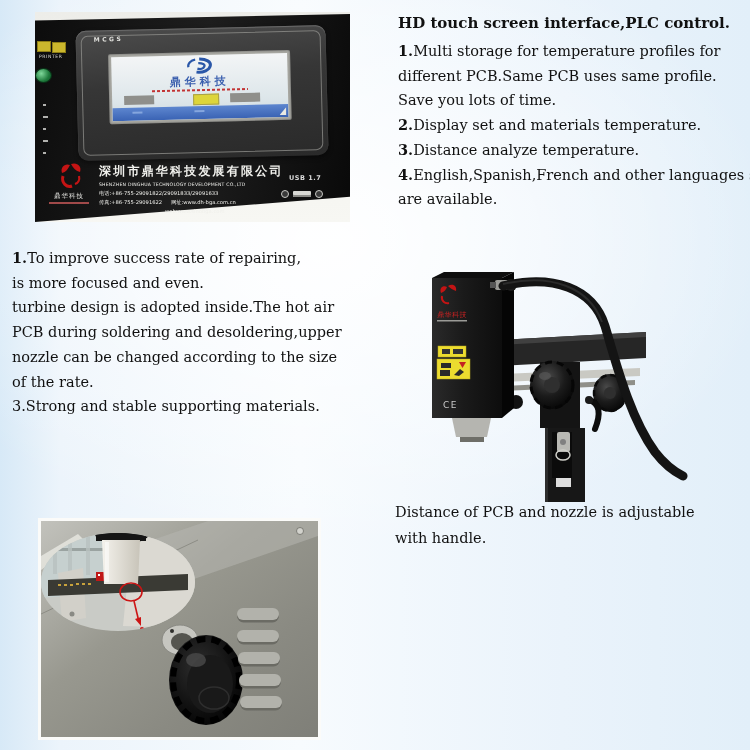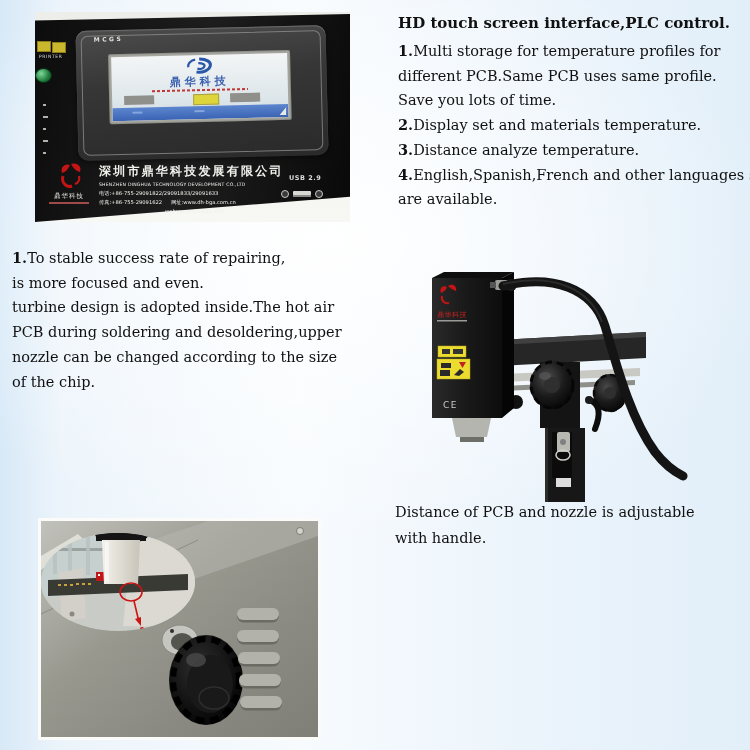--- a/index.html
+++ b/index.html
@@ -81,26 +81,27 @@
   <div class="tline"><b>1.</b><span>Multi storage for temperature profiles for</span></div>
   <div class="tline"><b></b><span>different PCB.Same PCB uses same profile.</span></div>
   <div class="tline"><b></b><span>Save you lots of time.</span></div>
   <div class="tline"><b>2.</b><span>Display set and materials temperature.</span></div>
   <div class="tline"><b>3.</b><span>Distance analyze temperature.</span></div>
   <div class="tline"><b>4.</b><span>English,Spanish,French and other languages systems</span></div>
   <div class="tline"><b></b><span>are available.</span></div>
 </div>
 
 <div id="heater-block" class="tblock">
-  <div class="tline"><b>1.</b><span>To stable success rate of repairing,</span></div>
+  <div class="tline"><b>1.</b><span>To improve success rate of repairing,</span></div>
   <div class="tline"><b></b><span>is more focused and even.</span></div>
   <div class="tline"><b></b><span>turbine design is adopted inside.The hot air</span></div>
   <div class="tline"><b></b><span>PCB during soldering and desoldering,upper</span></div>
   <div class="tline"><b></b><span>nozzle can be changed according to the size</span></div>
-  <div class="tline"><b></b><span>of the chip.</span></div>
+  <div class="tline"><b></b><span>of the rate.</span></div>
+  <div class="tline"><b></b><span>3.Strong and stable supporting materials.</span></div>
 </div>
 
 <div id="distance-block" class="tblock">
   <div class="tline">Distance of PCB and nozzle is adjustable</div>
   <div class="tline">with handle.</div>
 </div>
 
 <div id="photo1" class="abs">
   <div class="p1-panel"></div>
 
@@ -150,21 +151,21 @@
     <div class="company">
       <div class="c1">深圳市鼎华科技发展有限公司</div>
       <div class="c2">SHENZHEN DINGHUA TECHNOLOGY DEVELOPMENT CO.,LTD</div>
       <div class="c3">电话:+86-755-29091822/29091833/29091633</div>
       <div class="c4">
         <span>传真:+86-755-29091622</span>
         <span>网址:www.dh-bga.com.cn</span>
       </div>
       <div class="c5">web:www.sinobga.com</div>
     </div>
-    <div class="usb-label">USB 2.9</div>
+    <div class="usb-label">USB 1.7</div>
     <div class="usb-icon">
       <div class="usb-dot"></div>
       <div class="usb-port"></div>
       <div class="usb-dot"></div>
     </div>
   </div>
 </div>
 
 <svg id="photo2" class="abs" width="300" height="250" viewBox="0 0 300 250">
   <defs>

